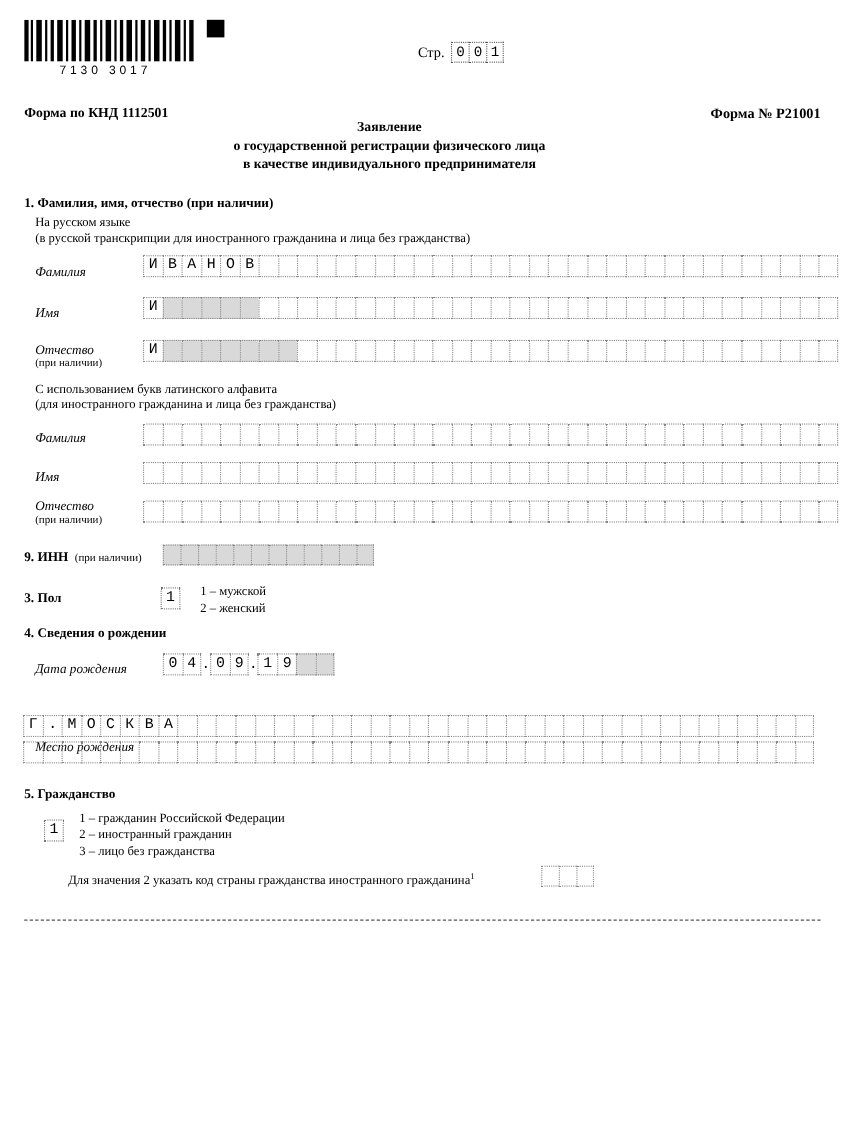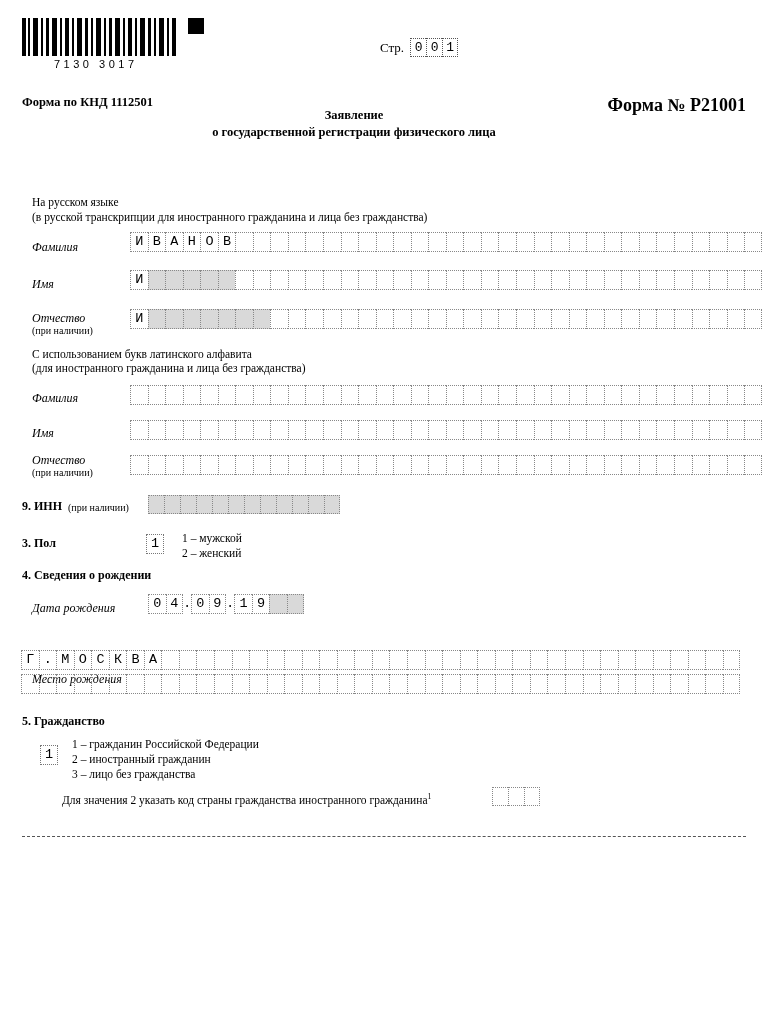--- a/index.html
+++ b/index.html
@@ -88,21 +88,21 @@
     left: 22px;
     top: 95px;
     font-size: 12.5px;
     font-weight: bold;
     text-align: right;
   }
   .form-no {
     position: absolute;
     right: 22px;
     top: 95px;
-    font-size: 18px;
+    font-size: 13px;
     font-weight: bold;
   }
   .doc-title {
     position: absolute;
     top: 107px;
     left: 0;
     width: 708px;
     text-align: center;
     font-size: 12.5px;
     font-weight: bold;
@@ -239,22 +239,24 @@
       <span class="cell">1</span>
     </span>
   </div>
 
   <div class="form-knd">Форма по КНД 1112501</div>
   <div class="form-no">Форма № Р21001</div>
 
   <div class="doc-title">
     <div>Заявление</div>
     <div>о государственной регистрации физического лица</div>
+    <div>в качестве индивидуального предпринимателя</div>
   </div>
 
+  <div class="abs sec-title" style="left:22px; top:177px;">1. Фамилия, имя, отчество (при наличии)</div>
   <div class="abs note" style="left:32px; top:195px;">На русском языке</div>
   <div class="abs note" style="left:32px; top:210px;">(в русской транскрипции для иностранного гражданина и лица без гражданства)</div>
 
   <div class="abs lbl" style="left:32px; top:240px;">Фамилия</div>
   <div class="abs strip" id="surname-strip" style="left:130px; top:232px;">
       <span class="c">И</span>
       <span class="c">В</span>
       <span class="c">А</span>
       <span class="c">Н</span>
       <span class="c">О</span>

